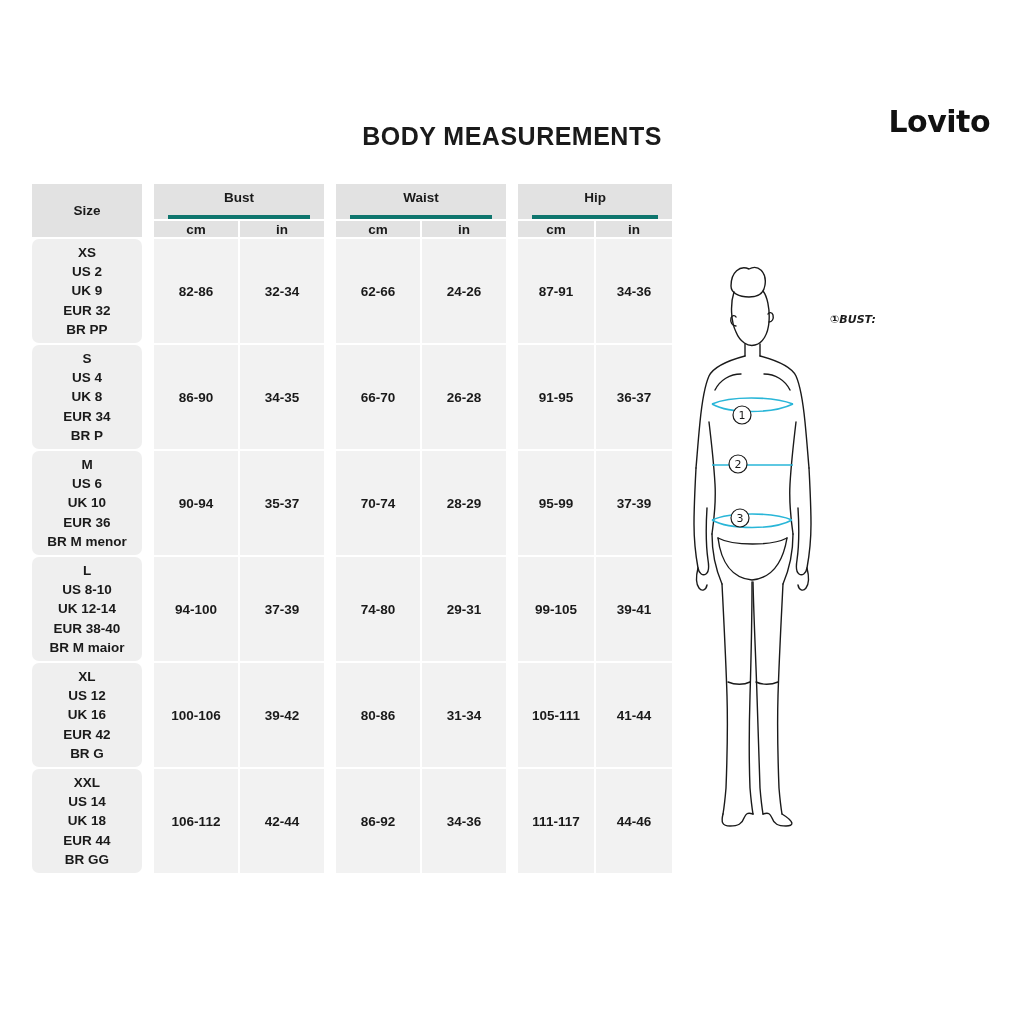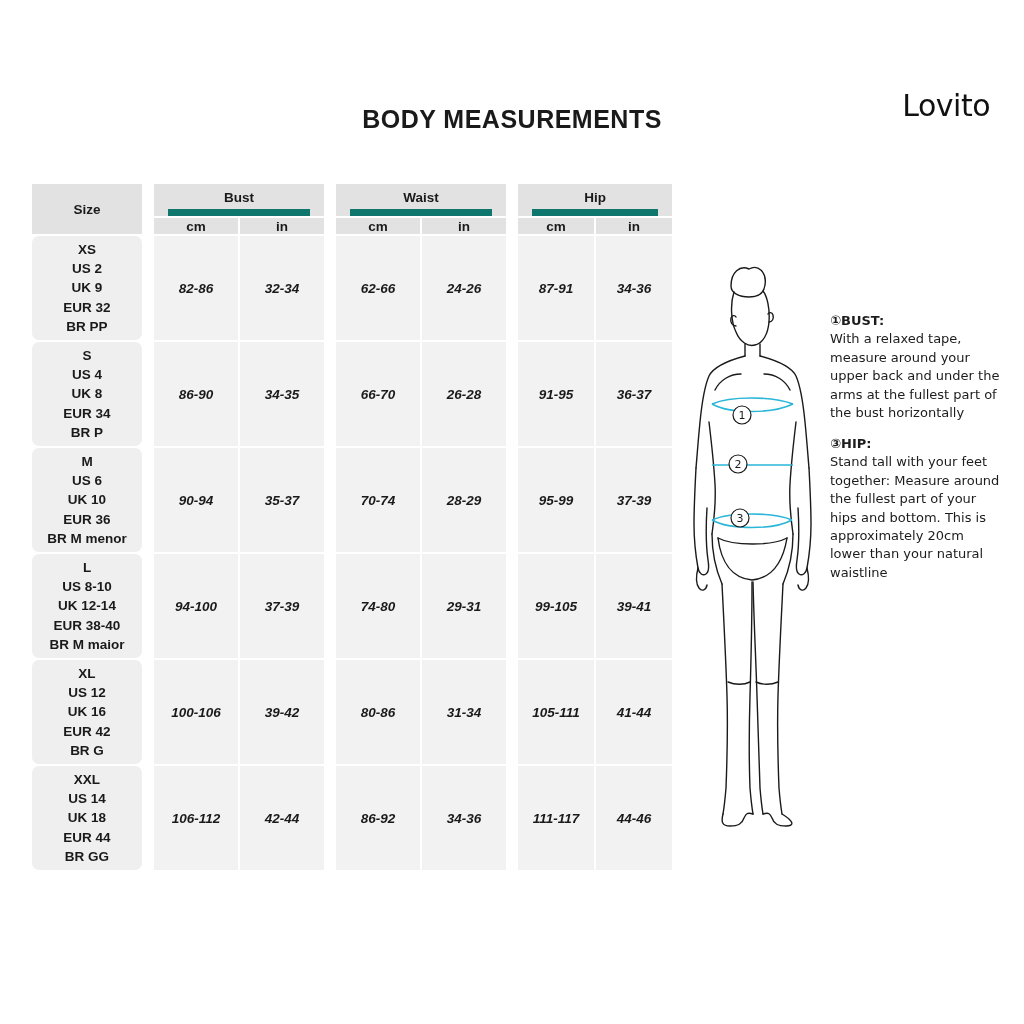--- a/index.html
+++ b/index.html
@@ -16,34 +16,34 @@
     overflow: hidden;
   }
   .page {
     position: absolute;
     inset: 0;
   }
   
   .title {
     position: absolute;
     left: 0;
-    top: 105px;
+    top: 122px;
     width: 1024px;
     text-align: center;
     font-size: 25px;
     font-weight: bold;
     letter-spacing: 0.5px;
     color: #1a1a1a;
   }
   .brand {
     position: absolute;
     right: 34px;
-    top: 88px;
+    top: 104px;
     font-size: 30px;
-    font-weight: normal;
+    font-weight: bold;
     letter-spacing: -0.5px;
     color: #111111;
     font-family: "DejaVu Sans", sans-serif;
   }
   
   .table {
     position: absolute;
     left: 30px;
     top: 182px;
     width: 622px;
@@ -61,22 +61,22 @@
     padding: 0;
   }
   .hdr-grp {
     background: #e2e2e2 !important;
     height: 30px;
     font-size: 14px;
     position: relative;
   }
   .hdr-grp .lbl {
     display: block;
-    padding-bottom: 4px;
-    border-bottom: 7px solid #0f766e;
+    padding-bottom: 10px;
+    border-bottom: 4px solid #0f766e;
     margin: 0 14px;
     padding-top: 6px;
   }
   .hdr-unit {
     background: #e2e2e2 !important;
     height: 16px;
     font-size: 12.5px;
     font-weight: normal;
     color: #222;
   }
@@ -90,44 +90,44 @@
     font-size: 14px;
     padding: 6px 0;
     border-radius: 7px;
   }
   .size-cell .sz {
     display: block;
   }
   .data-cell {
     height: 104px;
     font-size: 14.5px;
-    font-style: italic;
   }
   .spacer-col {
     background: #ffffff !important;
     width: 8px;
   }
   
   .figure {
     position: absolute;
     left: 668px;
     top: 252px;
     width: 150px;
     height: 580px;
   }
   
   .notes {
     position: absolute;
     left: 830px;
     top: 312px;
     width: 172px;
     font-family: "DejaVu Sans", sans-serif;
-    font-size: 13px;
+    font-size: 11px;
     line-height: 1.42;
     color: #1c1c1c;
+    font-style: italic;
   }
   .note {
     margin-bottom: 12px;
   }
   .note-head {
     font-weight: bold;
     display: block;
   }
   .note-body {
     display: block;
@@ -357,21 +357,16 @@
         <text x="70" y="216" text-anchor="middle" font-family="DejaVu Sans, sans-serif" font-size="11" fill="#1a1a1a">2</text>
         <circle cx="72" cy="266" r="9" fill="#ffffff" stroke="#1a1a1a" stroke-width="1.2"></circle>
         <text x="72" y="270" text-anchor="middle" font-family="DejaVu Sans, sans-serif" font-size="11" fill="#1a1a1a">3</text>
       </g>
     </svg>
   </div>
 
   <div class="notes">
     <div class="note">
       <span class="note-head">①BUST:</span>
-      <span class="note-body">With a relaxed tape, measure around your upper back and under the arms at the fullest part of the bust horizontally</span>
-    </div>
-    <div class="note">
-      <span class="note-head">③HIP:</span>
-      <span class="note-body">Stand tall with your feet together: Measure around the fullest part of your hips and bottom. This is approximately 20cm lower than your natural waistline</span>
     </div>
   </div>
 
 </div>
 
 </body></html>

